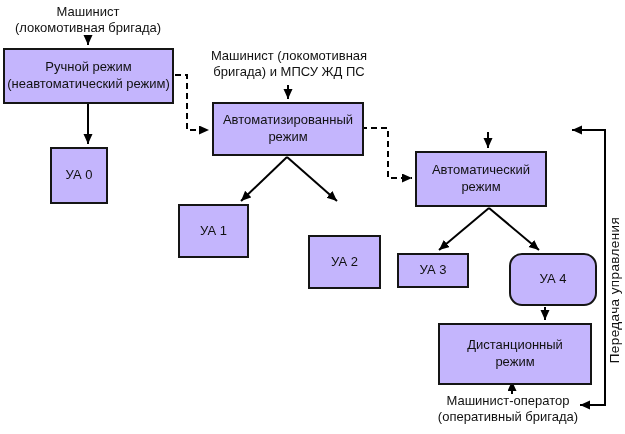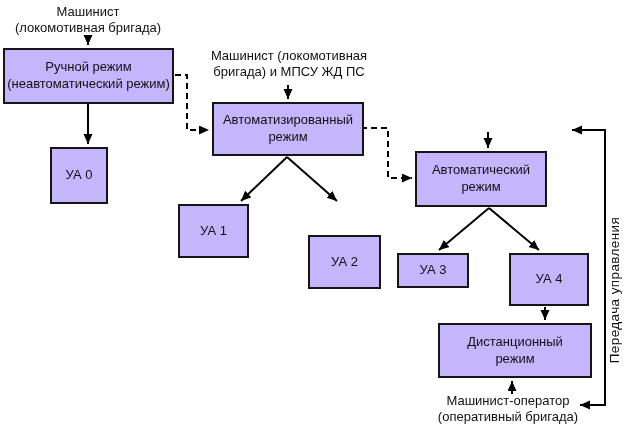--- a/index.html
+++ b/index.html
@@ -54,22 +54,22 @@
     z-index: 2;
   }
   
   .b-manual     { left: 3px;   top: 48px;  width: 171px; height: 56px; }
   .b-ua0        { left: 50px;  top: 147px; width: 58px;  height: 57px; }
   .b-automated  { left: 212px; top: 102px; width: 152px; height: 54px; }
   .b-ua1        { left: 178px; top: 204px; width: 71px;  height: 54px; }
   .b-ua2        { left: 308px; top: 204px; width: 73px;  height: 54px; margin-top: 31px; }
   .b-automatic  { left: 415px; top: 151px; width: 132px; height: 56px; }
   .b-ua3        { left: 397px; top: 253px; width: 72px;  height: 35px; }
-  .b-ua4        { left: 509px; top: 253px; width: 80px;  height: 53px; }
-  .b-remote     { left: 438px; top: 323px; width: 154px; height: 55px; }
+  .b-ua4        { left: 509px; top: 253px; width: 88px;  height: 53px; border-radius: 13px; }
+  .b-remote     { left: 438px; top: 323px; width: 154px; height: 62px; }
   
   .l-driver     { left: 0px;   top: 4px;   width: 176px; }
   .l-drivermpsu { left: 206px; top: 48px;  width: 166px; }
   .l-asu        { left: 446px; top: 110px; width: 100px; }
   .l-operator   { left: 428px; top: 393px; width: 160px; }
 </style>
 </head>
 <body>
 
 <div id="stage">

